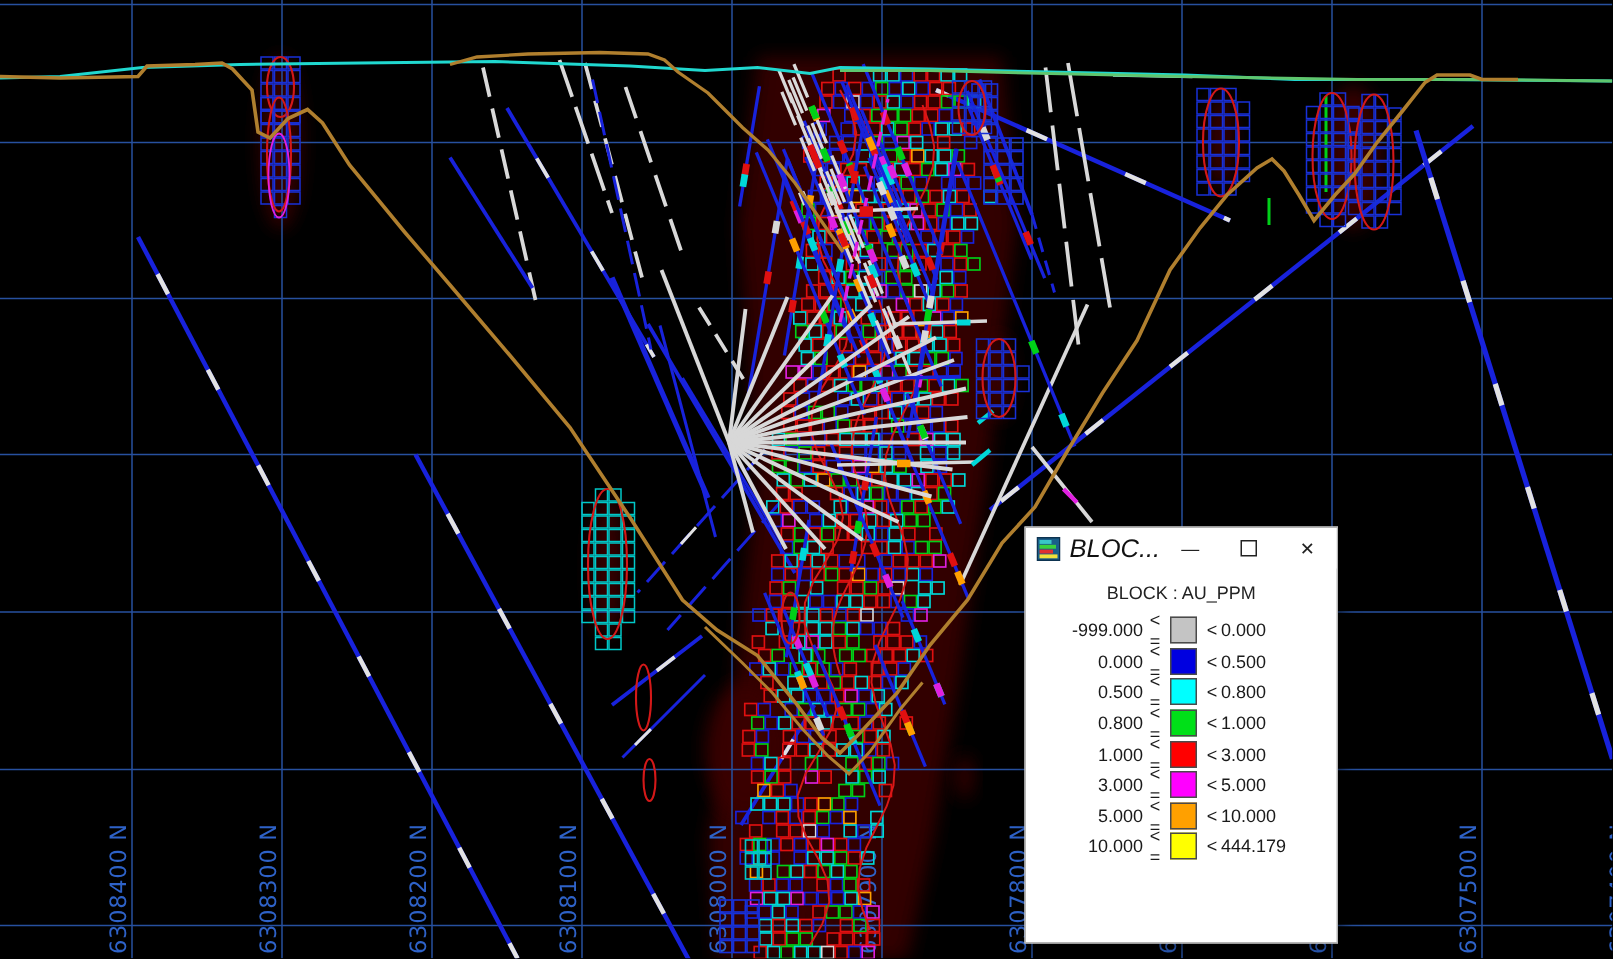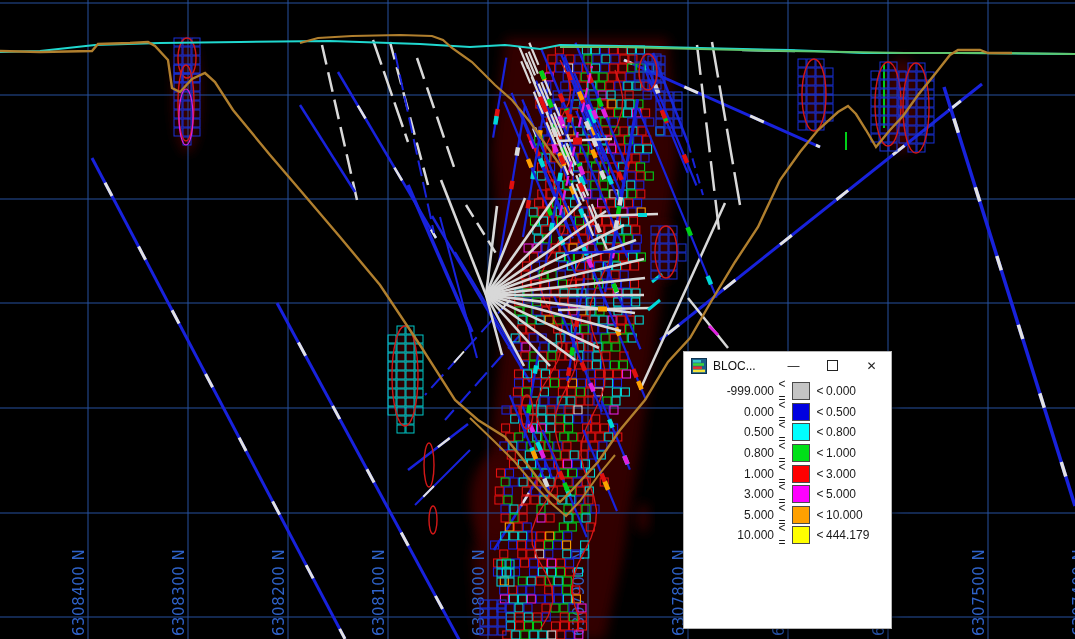--- a/index.html
+++ b/index.html
@@ -6,26 +6,26 @@
   #stage{position:relative;width:1075px;height:639px;background:#000;overflow:hidden;
          font-family:"Liberation Sans",sans-serif;}
   #scene{position:absolute;left:0;top:0;}
   #scene text{font-family:"DejaVu Sans",sans-serif;letter-spacing:.5px;}
   
   .legend-window{position:absolute;left:683px;top:351px;width:207px;height:276px;
     background:#fff;border:1px solid #b5b5b5;box-shadow:3px 3px 9px rgba(0,0,0,.55);
     z-index:10;font-size:12px;color:#1a1a1a;}
   .titlebar{height:27px;display:flex;align-items:center;background:#fff;user-select:none;}
   .titlebar .appicon{width:16px;height:16px;margin:0 6px 0 7px;flex:0 0 auto;}
-  .titlebar .title{flex:1 1 auto;font-size:12px;color:#111;white-space:nowrap;overflow:hidden;}
+  .titlebar .title{flex:1 1 auto;font-size:17px;color:#111;white-space:nowrap;overflow:hidden;font-style:italic;}
   .capbtn{width:39px;height:27px;display:flex;align-items:center;justify-content:center;
     color:#222;font-size:12px;cursor:default;}
   .capbtn .maxbox{width:9px;height:9px;border:1px solid #222;display:block;}
   .lheading{text-align:center;padding:9px 0 6px 0;color:#222;}
-  .lrows{padding-top:2px;padding-left:12px;}
+  .lrows{padding-top:2px;}
   .lrow{display:flex;align-items:center;height:20.6px;}
   .lmin{width:78px;text-align:right;}
   .lop{width:16px;text-align:center;}
   .lsw{width:16px;height:16px;border:1px solid #4a4a4a;margin:0 4px 0 2px;flex:0 0 auto;}
   .lop2{width:12px;text-align:center;}
   .lmax{text-align:left;}
 </style>
 </head>
 <body>
 
@@ -1290,20 +1290,21 @@
       <div class="capbtn">
         <span>—</span>
       </div>
       <div class="capbtn">
         <span class="maxbox"></span>
       </div>
       <div class="capbtn">
         <span>✕</span>
       </div>
     </div>
+    <div class="lheading">BLOCK : AU_PPM</div>
     <div class="lrows" id="legend-rows">
         <div class="lrow">
           <span class="lmin">-999.000</span>
           <span class="lop">&lt; =</span>
           <span class="lsw" style="background: rgb(196, 196, 196);"></span>
           <span class="lop2">&lt;</span>
           <span class="lmax">0.000</span>
         </div>
         <div class="lrow">
           <span class="lmin">0.000</span>

